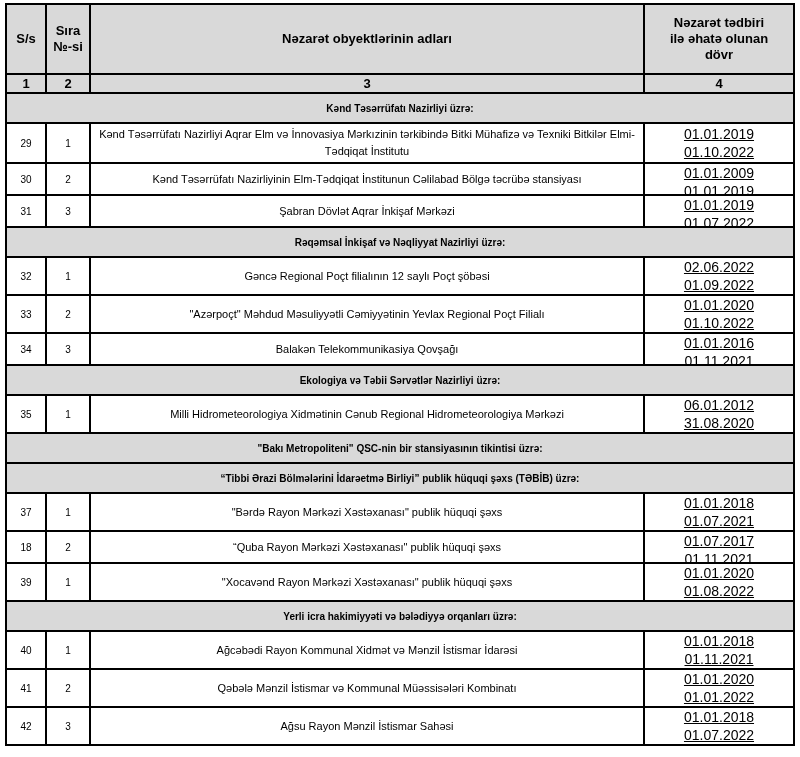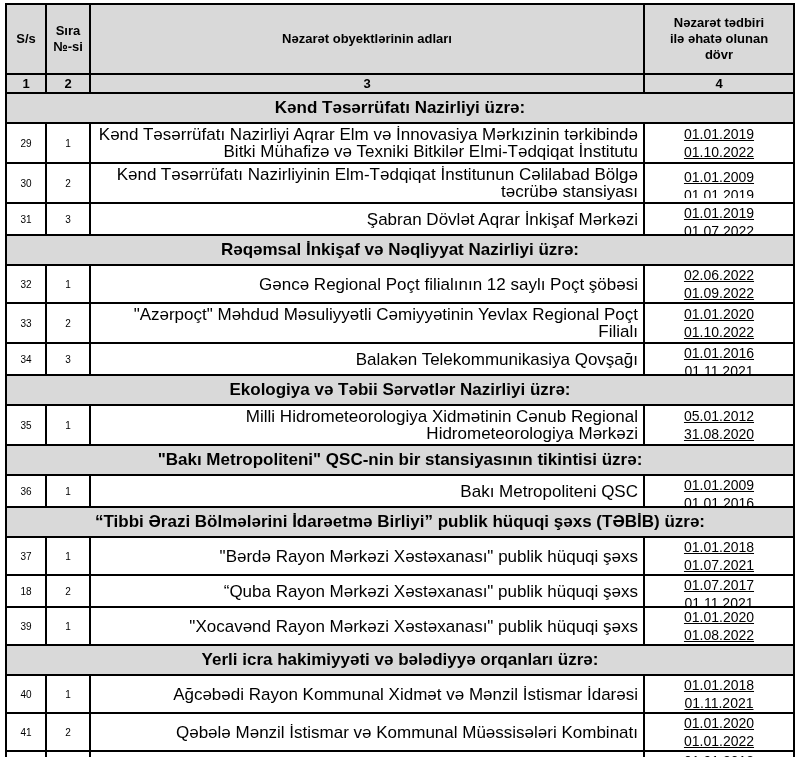--- a/index.html
+++ b/index.html
@@ -37,28 +37,28 @@
   .period-head{width:100px;margin:8px auto;}
   
   tr.num-row th{
     background:var(--header-bg);
     font-size:13px;font-weight:bold;text-align:center;
     height:18px;padding:1px;
   }
   
   tr.section-row td{
     background:var(--header-bg);
-    font-size:17px;font-weight:bold;text-align:center;
+    font-size:10px;font-weight:bold;text-align:center;
     height:30px;padding:2px 6px;
   }
   
   tr.data-row td{height:36px;background:var(--row-bg);}
   tr.data-row.clip td{height:30px;}
   td.cell-num{font-size:10px;text-align:center;padding:1px;}
-  td.cell-name{font-size:17px;text-align:right;padding:2px 5px;line-height:17px;}
+  td.cell-name{font-size:11px;text-align:center;padding:2px 5px;line-height:17px;}
   td.cell-dates{padding:0;vertical-align:middle;}
   .dates-inner{
     height:36px;overflow:hidden;
     font-size:14px;line-height:18px;text-align:center;text-decoration:underline;
   }
   tr.data-row.clip .dates-inner{height:30px;}
 </style>
 </head>
 <body>
 
@@ -162,38 +162,27 @@
         </tr>
         <tr class="section-row">
           <td colspan="4">Ekologiya və Təbii Sərvətlər Nazirliyi üzrə:</td>
         </tr>
         <tr class="data-row">
           <td class="cell-num">35</td>
           <td class="cell-num">1</td>
           <td class="cell-name">Milli Hidrometeorologiya Xidmətinin Cənub Regional Hidrometeorologiya Mərkəzi</td>
           <td class="cell-dates">
             <div class="dates-inner">
-              <div>05.01.2012</div>
+              <div>06.01.2012</div>
               <div>31.08.2020</div>
             </div>
           </td>
         </tr>
         <tr class="section-row">
           <td colspan="4">"Bakı Metropoliteni" QSC-nin bir stansiyasının tikintisi üzrə:</td>
-        </tr>
-        <tr class="data-row clip">
-          <td class="cell-num">36</td>
-          <td class="cell-num">1</td>
-          <td class="cell-name">Bakı Metropoliteni QSC</td>
-          <td class="cell-dates">
-            <div class="dates-inner">
-              <div>01.01.2009</div>
-              <div>01.01.2016</div>
-            </div>
-          </td>
         </tr>
         <tr class="section-row">
           <td colspan="4">“Tibbi Ərazi Bölmələrini İdarəetmə Birliyi” publik hüquqi şəxs (TƏBİB) üzrə:</td>
         </tr>
         <tr class="data-row">
           <td class="cell-num">37</td>
           <td class="cell-num">1</td>
           <td class="cell-name">"Bərdə Rayon Mərkəzi Xəstəxanası" publik hüquqi şəxs</td>
           <td class="cell-dates">
             <div class="dates-inner">

